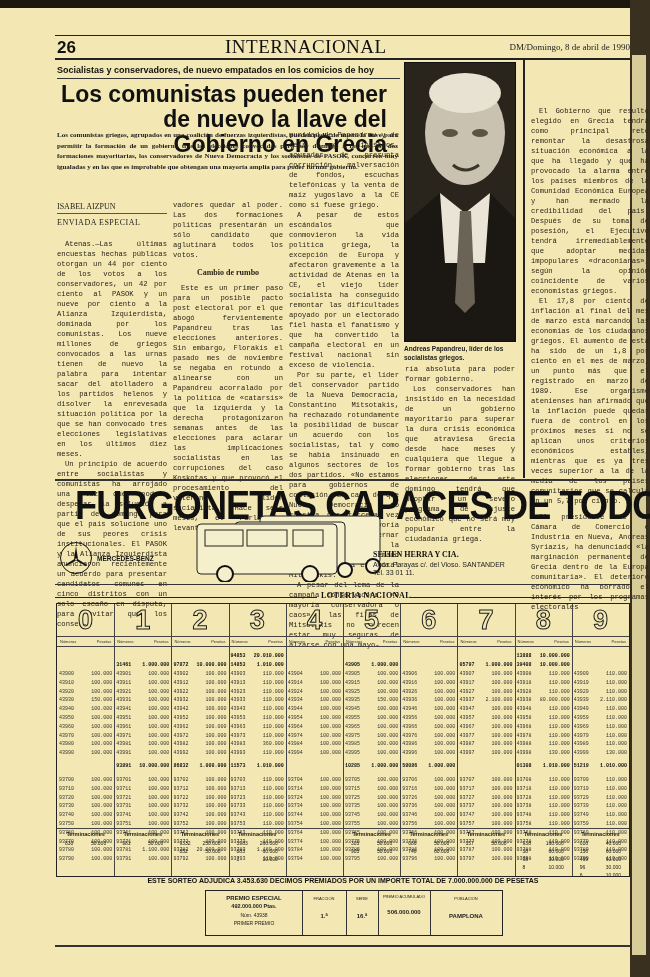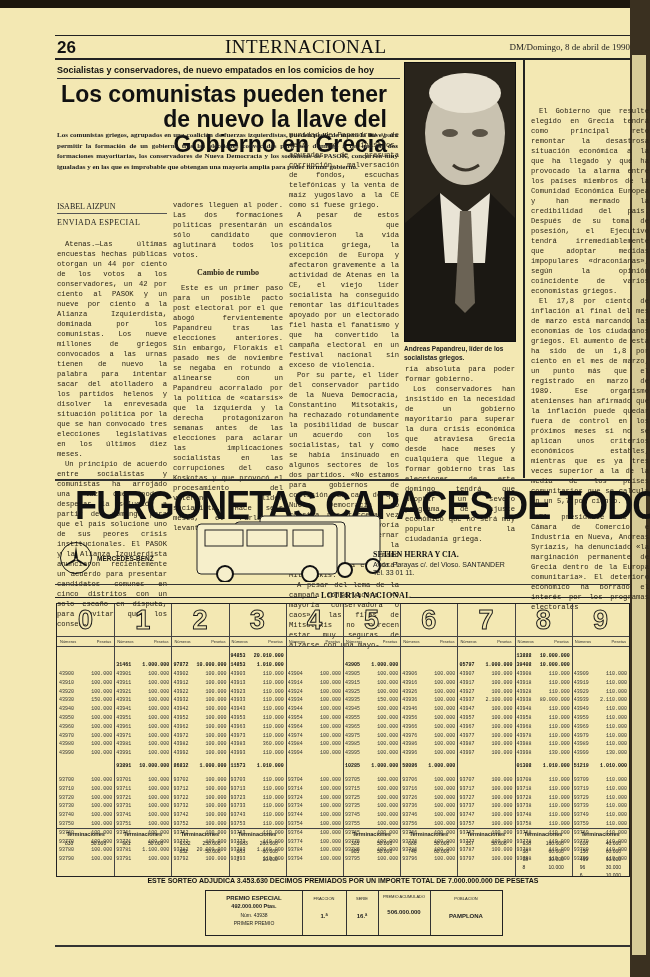--- a/index.html
+++ b/index.html
@@ -72,21 +72,21 @@
 <div class="headline">Los comunistas pueden tener de nuevo la llave del Gobierno en Grecia</div>
 <div class="lead">Los comunistas griegos, agrupados en una coalición de fuerzas izquierdistas, pueden pedir de nuevo la llave para permitir la formación de un gobierno tras las elecciones convocadas para hoy domingo a las que los dos formaciones mayoritarias, los conservadores de Nueva Democracia y los socialistas de PASOK, concurren muy igualadas y en las que es improbable que obtengan una mayoría amplia para poder formar gobierno.</div>
 <div class="byline">ISABEL AIZPUN</div>
 <div class="byline2">ENVIADA ESPECIAL</div>
 
 <div class="col" style="left:57px; top:239px; width:110px;">
   <p>Atenas.—Las últimas encuestas hechas públicas otorgan un 44 por ciento de los votos a los conservadores, un 42 por ciento al PASOK y un nueve por ciento a la Alianza Izquierdista, dominada por los comunistas. Los nueve millones de griegos convocados a las urnas tienen de nuevo la palabra para intentar sacar del atolladero a los partidos helenos y disolver la enrevesada situación política por la que se han convocado tres elecciones legislativas en los últimos diez meses.</p>
   <p>Un principio de acuerdo entre socialistas y comunistas ha arrojado una luz que podría despejar la solución a partir del domingo para que el país solucione uno de sus peores crisis institucionales. El PASOK y la Alianza Izquierdista anunciaron recientemente un acuerdo para presentar candidatos comunes en cinco distritos con un solo escaño en disputa, para evitar que los conser-</p>
 </div>
 <div class="col" style="left:173px; top:200px; width:110px;">
-  <p style="text-indent:0">vadores lleguen al poder. Las dos formaciones políticas presentarán un sólo candidato que aglutinará todos los votos.</p>
+  <p style="text-indent:0">vadores quedar al poder. Las dos formaciones políticas presentarán un sólo candidato que aglutinará todos los votos.</p>
   <div class="subhead">Cambio de rumbo</div>
   <p>Este es un primer paso para un posible pacto post electoral por el que abogó fervientemente Papandreu tras las elecciones anteriores. Sin embargo, Florakis el pasado mes de noviembre se negaba en rotundo a alinearse con un Papandreu acorralado por la política de «catarsis» que la izquierda y la derecha protagonizaron semanas antes de las elecciones para aclarar las implicaciones socialistas en las corrupciones del caso Koskotas y que provocó el procesamiento del veterano líder socialista. Hace seis meses, el Parlamento levantó la in-</p>
 </div>
 <div class="col" style="left:289px; top:130px; width:110px;">
   <p style="text-indent:0">munidad de Papandreu y de seis ex ministros, acusados de presunta corrupción, malversación de fondos, escuchas telefónicas y la venta de maíz yugoslavo a la CE como si fuese griego.</p>
   <p>A pesar de estos escándalos que conmovieron la vida política griega, la excepción de Europa y afectaron gravemente a la actividad de Atenas en la CE, el viejo líder socialista ha conseguido remontar las dificultades apoyado por un electorado fiel hasta el fanatismo y que ha convertido la campaña electoral en un festival nacional sin exceso de violencia.</p>
   <p>Por su parte, el líder del conservador partido de la Nueva Democracia, Constantino Mitsotakis, ha rechazado rotundamente la posibilidad de buscar un acuerdo con los socialistas, tal y como se había insinuado en algunos sectores de los dos partidos. «No estamos para gobiernos de coalición. En caso de que Nueva Democracia no consiga por tercera vez en un año mayoría absoluta para gobernar pasaremos a la oposición», ha afirmado en esta campaña electoral Mitsotakis.</p>
   <p>A pesar del lema de la campaña conservadora: «O mayoría conservadora o caos», las filas de Mitsotakis no parecen estar muy seguras de alzarse con una mayo-</p>
 </div>
 

